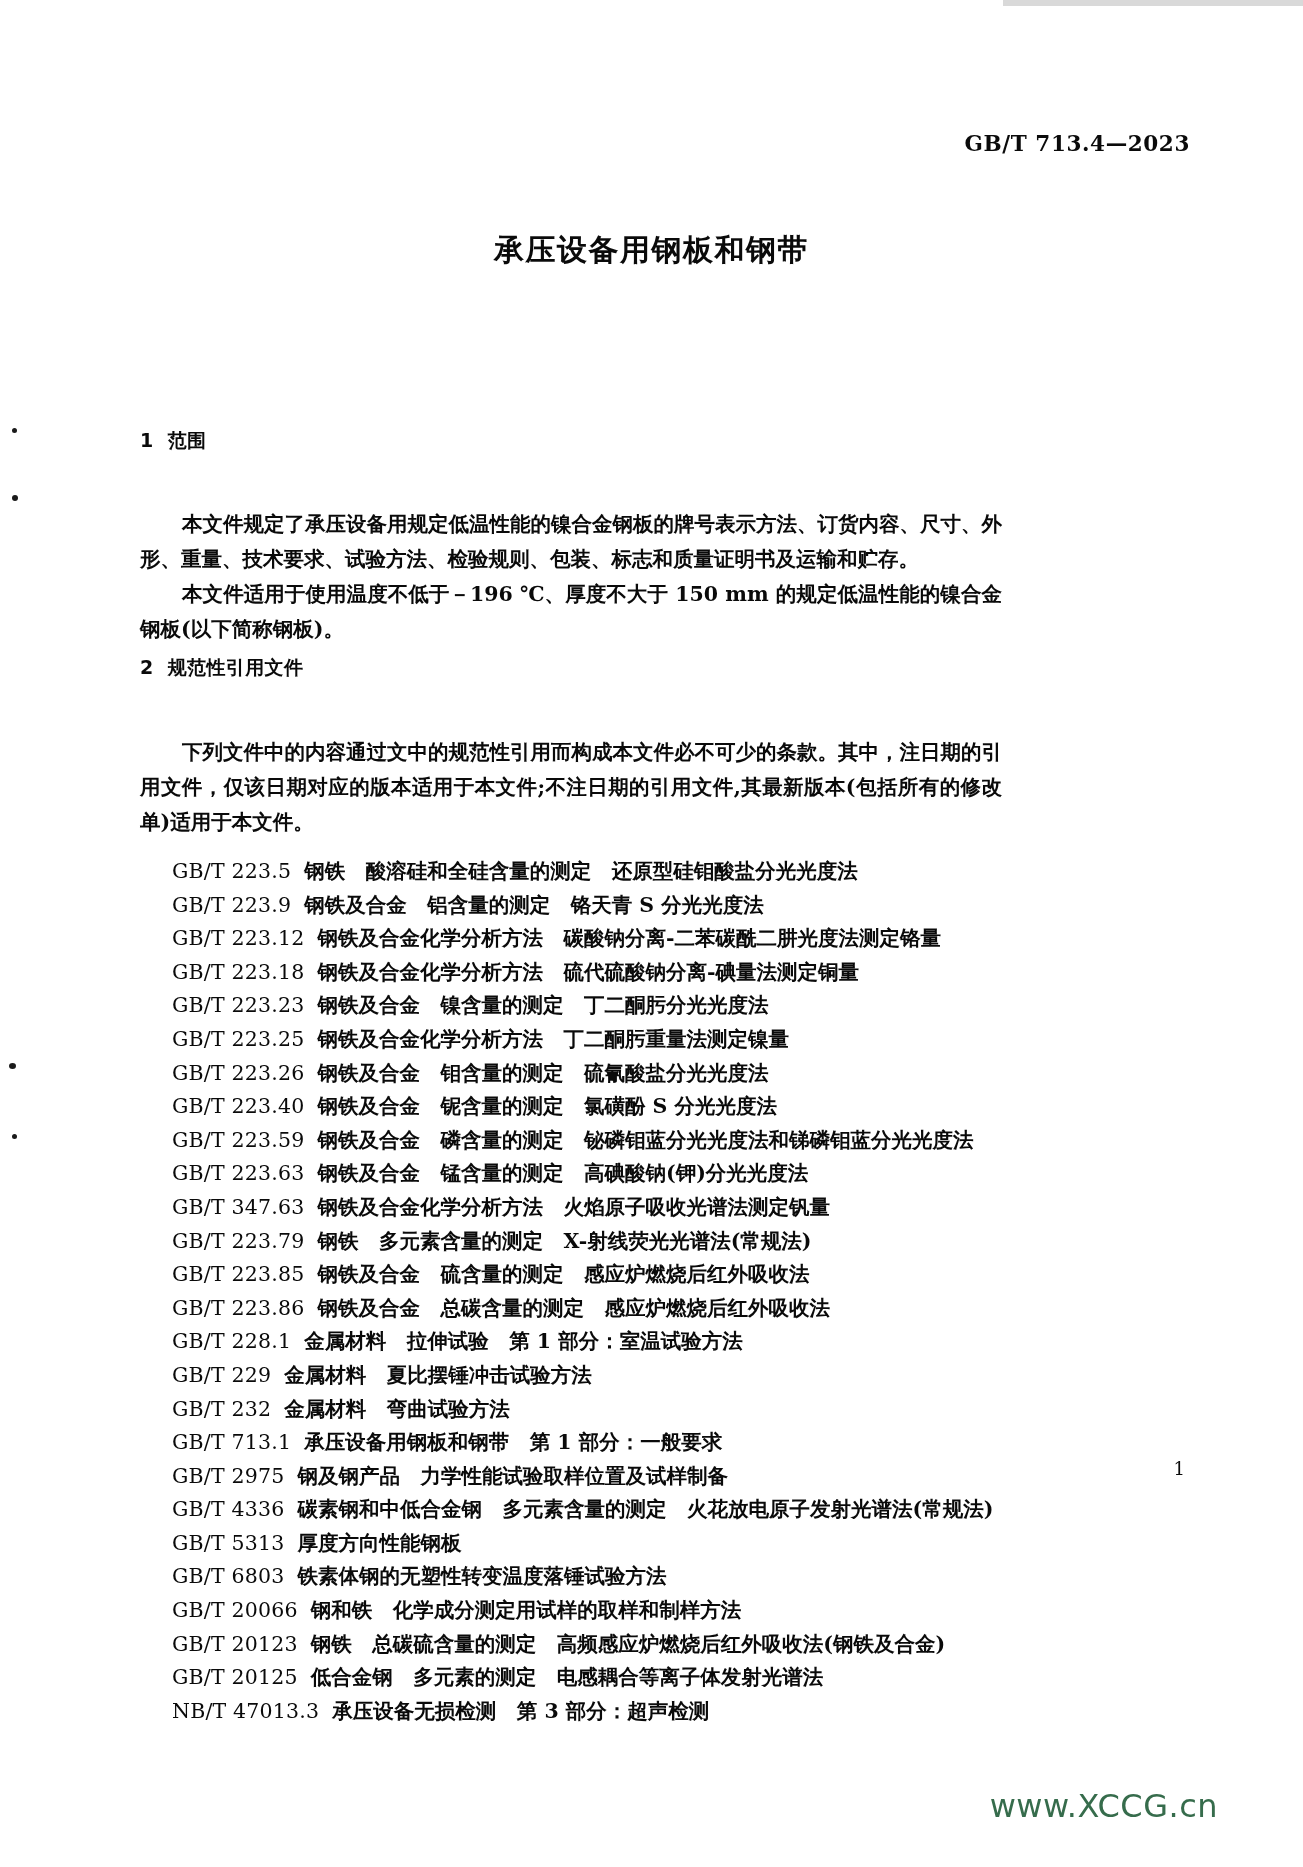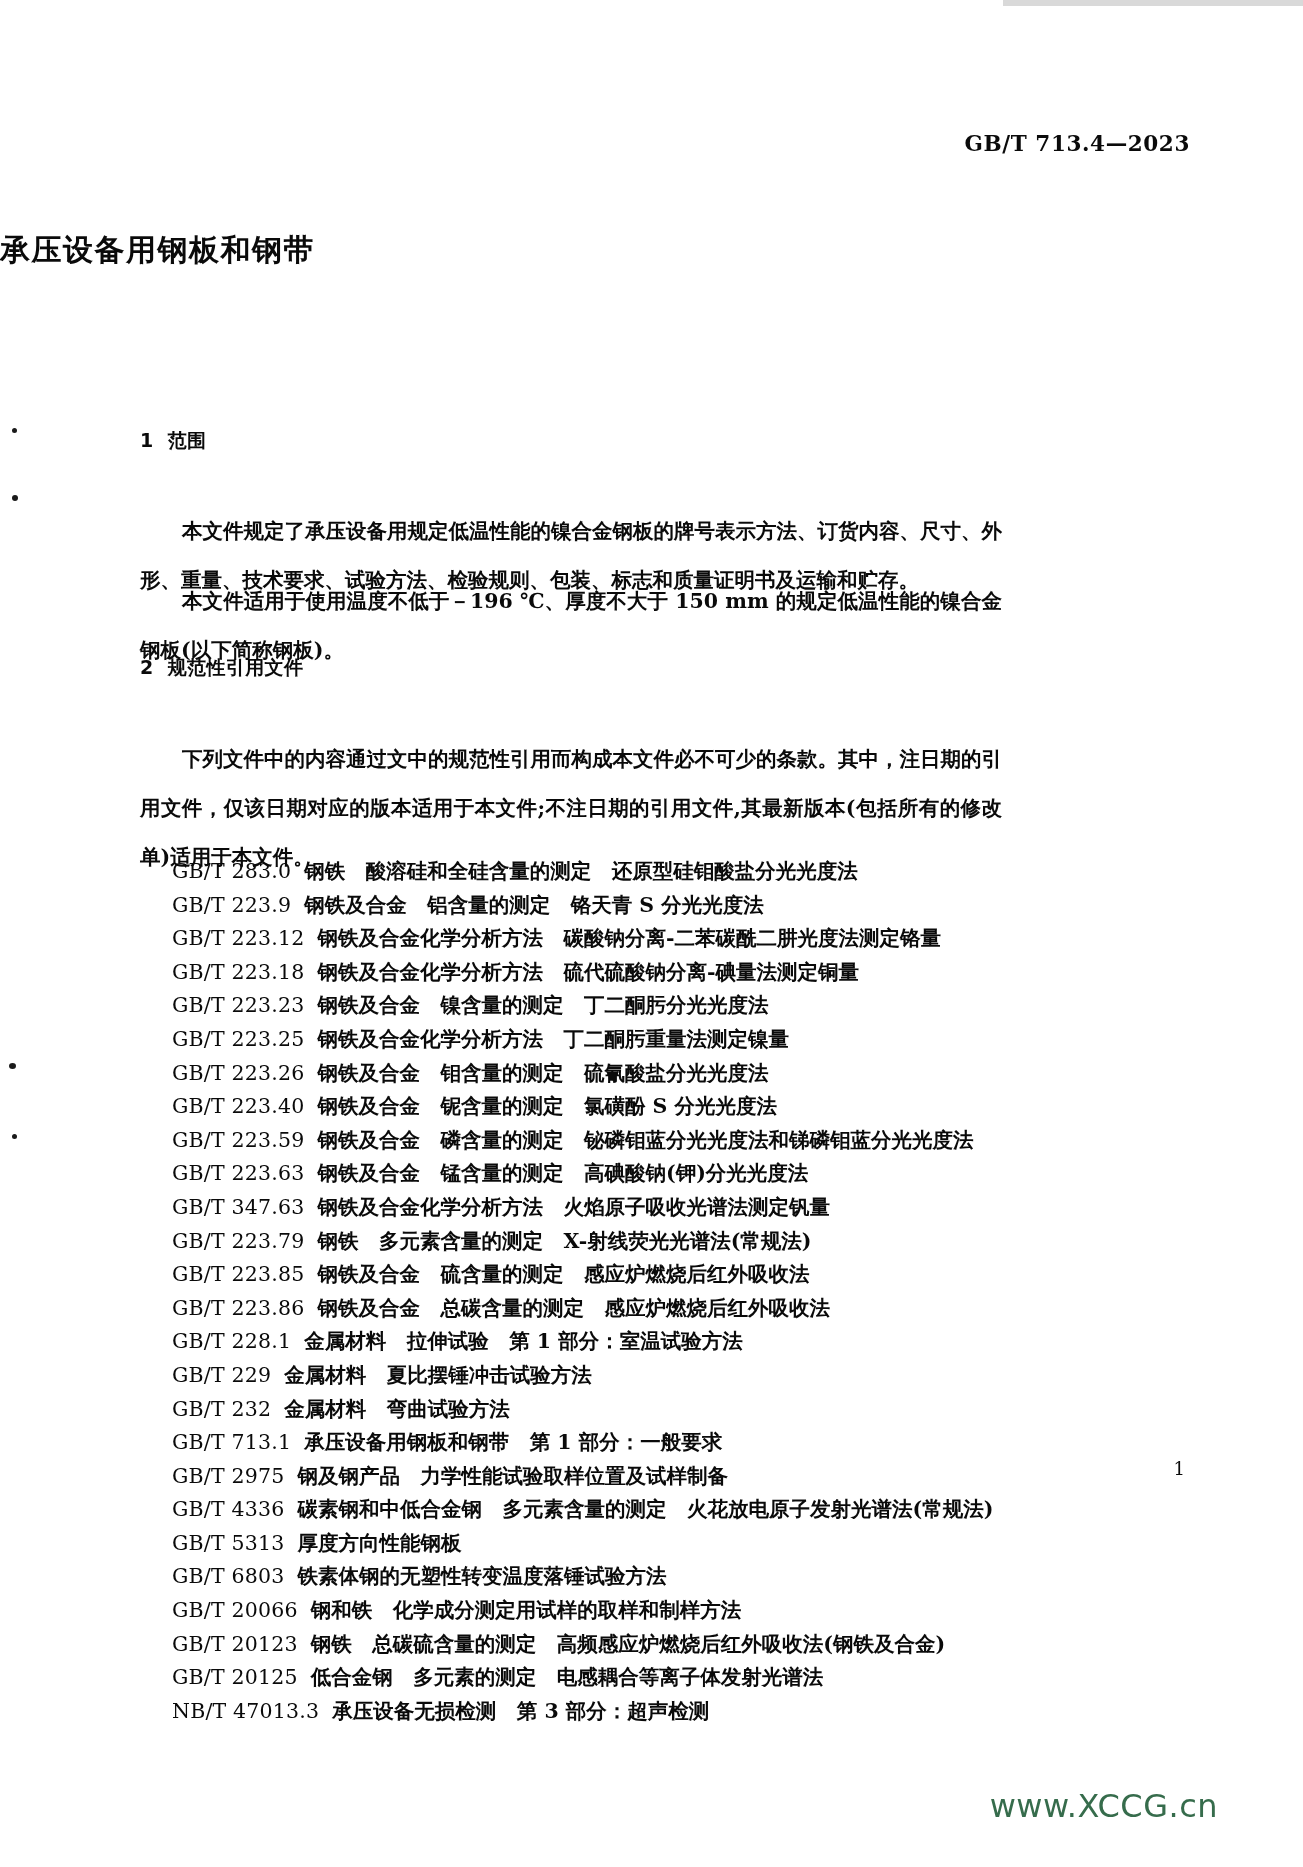--- a/index.html
+++ b/index.html
@@ -29,21 +29,21 @@
     white-space: nowrap;
     margin-left: 35px;
   }
 
   
   .title-block {
     position: absolute;
     top: 224px;
     left: 0;
     width: 1303px;
-    text-align: left;
+    text-align: center;
   }
   .title-line {
     font-family: "DejaVu Sans", "Liberation Sans", sans-serif;
     font-weight: bold;
     font-size: 30px;
     letter-spacing: 1.5px;
     line-height: 52px;
     white-space: nowrap;
   }
   .title-line.second {
@@ -63,21 +63,21 @@
   .sec-head .num { margin-right: 14px; }
 
   
   .para {
     position: absolute;
     left: 140px;
     width: 862px;
     font-family: "DejaVu Serif", "Liberation Serif", serif;
     font-weight: bold;
     font-size: 20.5px;
-    line-height: 49px;
+    line-height: 35px;
     text-align: justify;
     text-justify: inter-character;
     letter-spacing: 0px;
   }
   .para.indent { text-indent: 42px; }
 
   
   .ref-list {
     position: absolute;
     left: 172px;
@@ -159,21 +159,21 @@
   <div class="para indent" style="top:577px;">本文件适用于使用温度不低于－196 ℃、厚度不大于 150 mm 的规定低温性能的镍合金钢板(以下简称钢板)。</div>
 
   <div class="sec-head" style="top:655px;">
     <span class="num">2</span><span>规范性引用文件</span>
   </div>
 
   <div class="para indent" style="top:735px;">下列文件中的内容通过文中的规范性引用而构成本文件必不可少的条款。其中，注日期的引用文件，仅该日期对应的版本适用于本文件;不注日期的引用文件,其最新版本(包括所有的修改单)适用于本文件。</div>
 
   <div class="ref-list">
 
-  <div class="ref-item"><span class="ref-code">GB/T 283.0</span><span class="ref-title">钢铁　酸溶硅和全硅含量的测定　还原型硅钼酸盐分光光度法</span></div>
+  <div class="ref-item"><span class="ref-code">GB/T 223.5</span><span class="ref-title">钢铁　酸溶硅和全硅含量的测定　还原型硅钼酸盐分光光度法</span></div>
       <div class="ref-item"><span class="ref-code">GB/T 223.9</span><span class="ref-title">钢铁及合金　铝含量的测定　铬天青 S 分光光度法</span></div>
       <div class="ref-item"><span class="ref-code">GB/T 223.12</span><span class="ref-title">钢铁及合金化学分析方法　碳酸钠分离-二苯碳酰二肼光度法测定铬量</span></div>
       <div class="ref-item"><span class="ref-code">GB/T 223.18</span><span class="ref-title">钢铁及合金化学分析方法　硫代硫酸钠分离-碘量法测定铜量</span></div>
       <div class="ref-item"><span class="ref-code">GB/T 223.23</span><span class="ref-title">钢铁及合金　镍含量的测定　丁二酮肟分光光度法</span></div>
       <div class="ref-item"><span class="ref-code">GB/T 223.25</span><span class="ref-title">钢铁及合金化学分析方法　丁二酮肟重量法测定镍量</span></div>
       <div class="ref-item"><span class="ref-code">GB/T 223.26</span><span class="ref-title">钢铁及合金　钼含量的测定　硫氰酸盐分光光度法</span></div>
       <div class="ref-item"><span class="ref-code">GB/T 223.40</span><span class="ref-title">钢铁及合金　铌含量的测定　氯磺酚 S 分光光度法</span></div>
       <div class="ref-item"><span class="ref-code">GB/T 223.59</span><span class="ref-title">钢铁及合金　磷含量的测定　铋磷钼蓝分光光度法和锑磷钼蓝分光光度法</span></div>
       <div class="ref-item"><span class="ref-code">GB/T 223.63</span><span class="ref-title">钢铁及合金　锰含量的测定　高碘酸钠(钾)分光光度法</span></div>
       <div class="ref-item"><span class="ref-code">GB/T 347.63</span><span class="ref-title">钢铁及合金化学分析方法　火焰原子吸收光谱法测定钒量</span></div>

